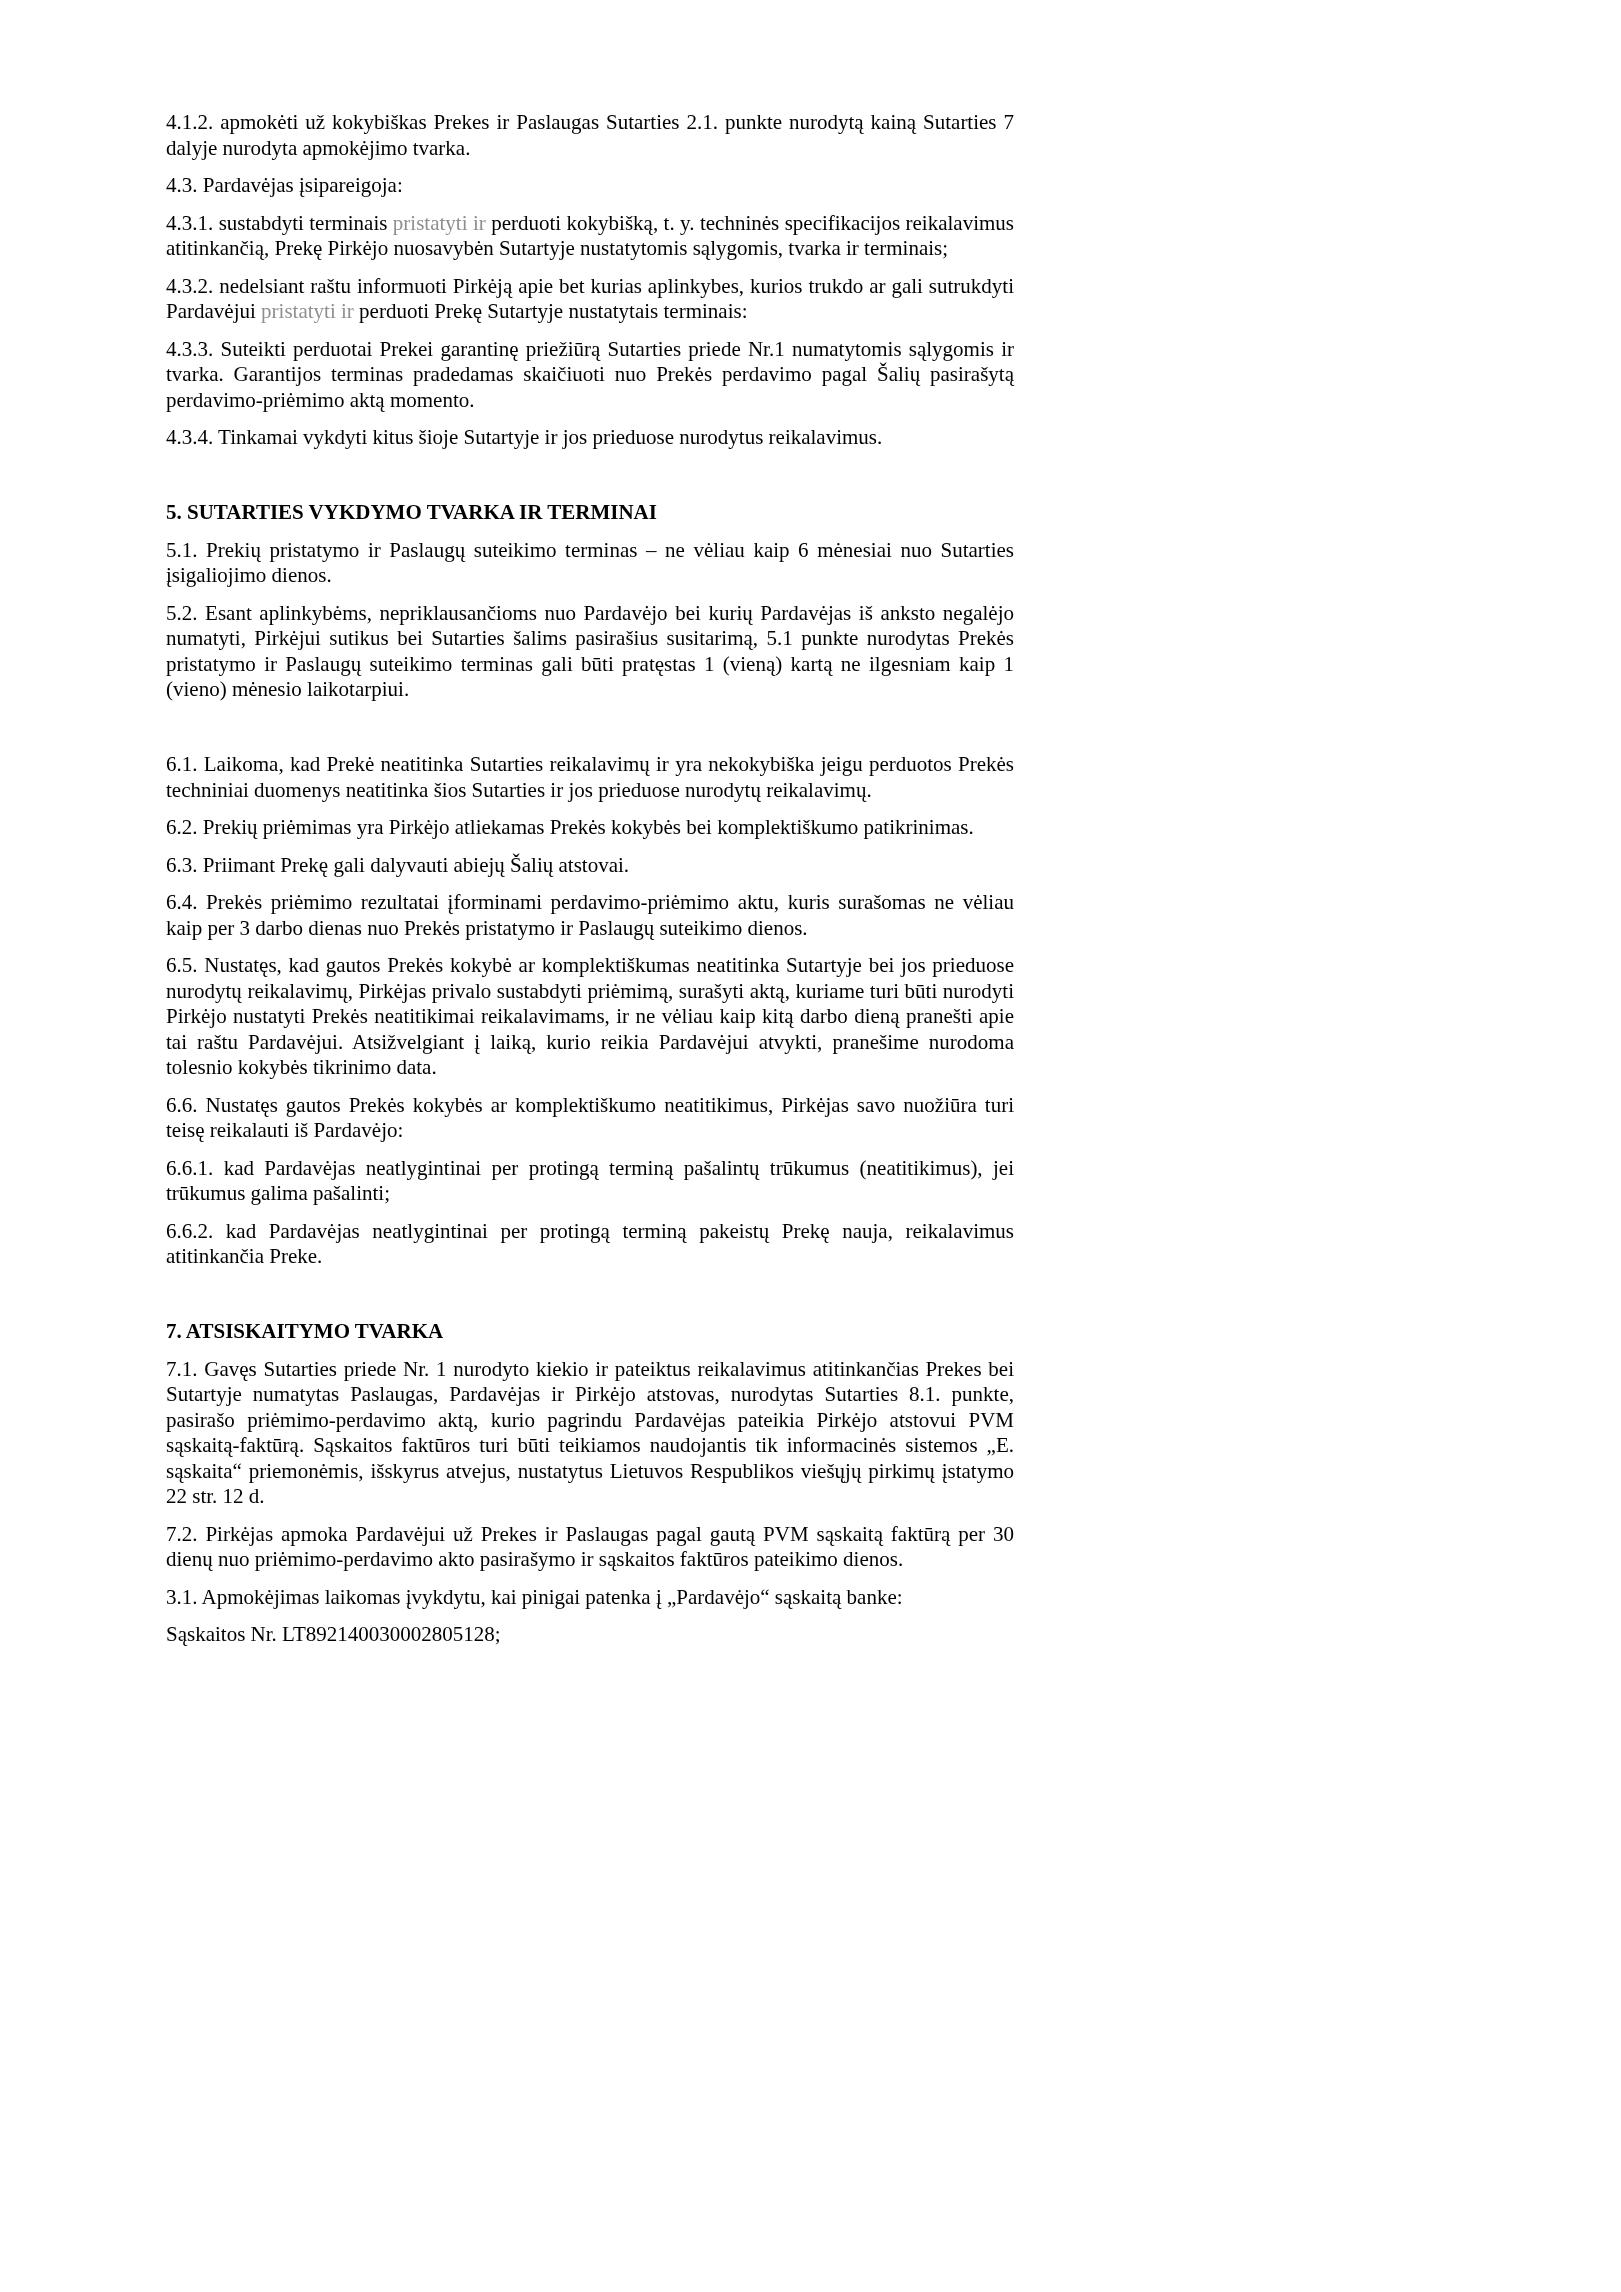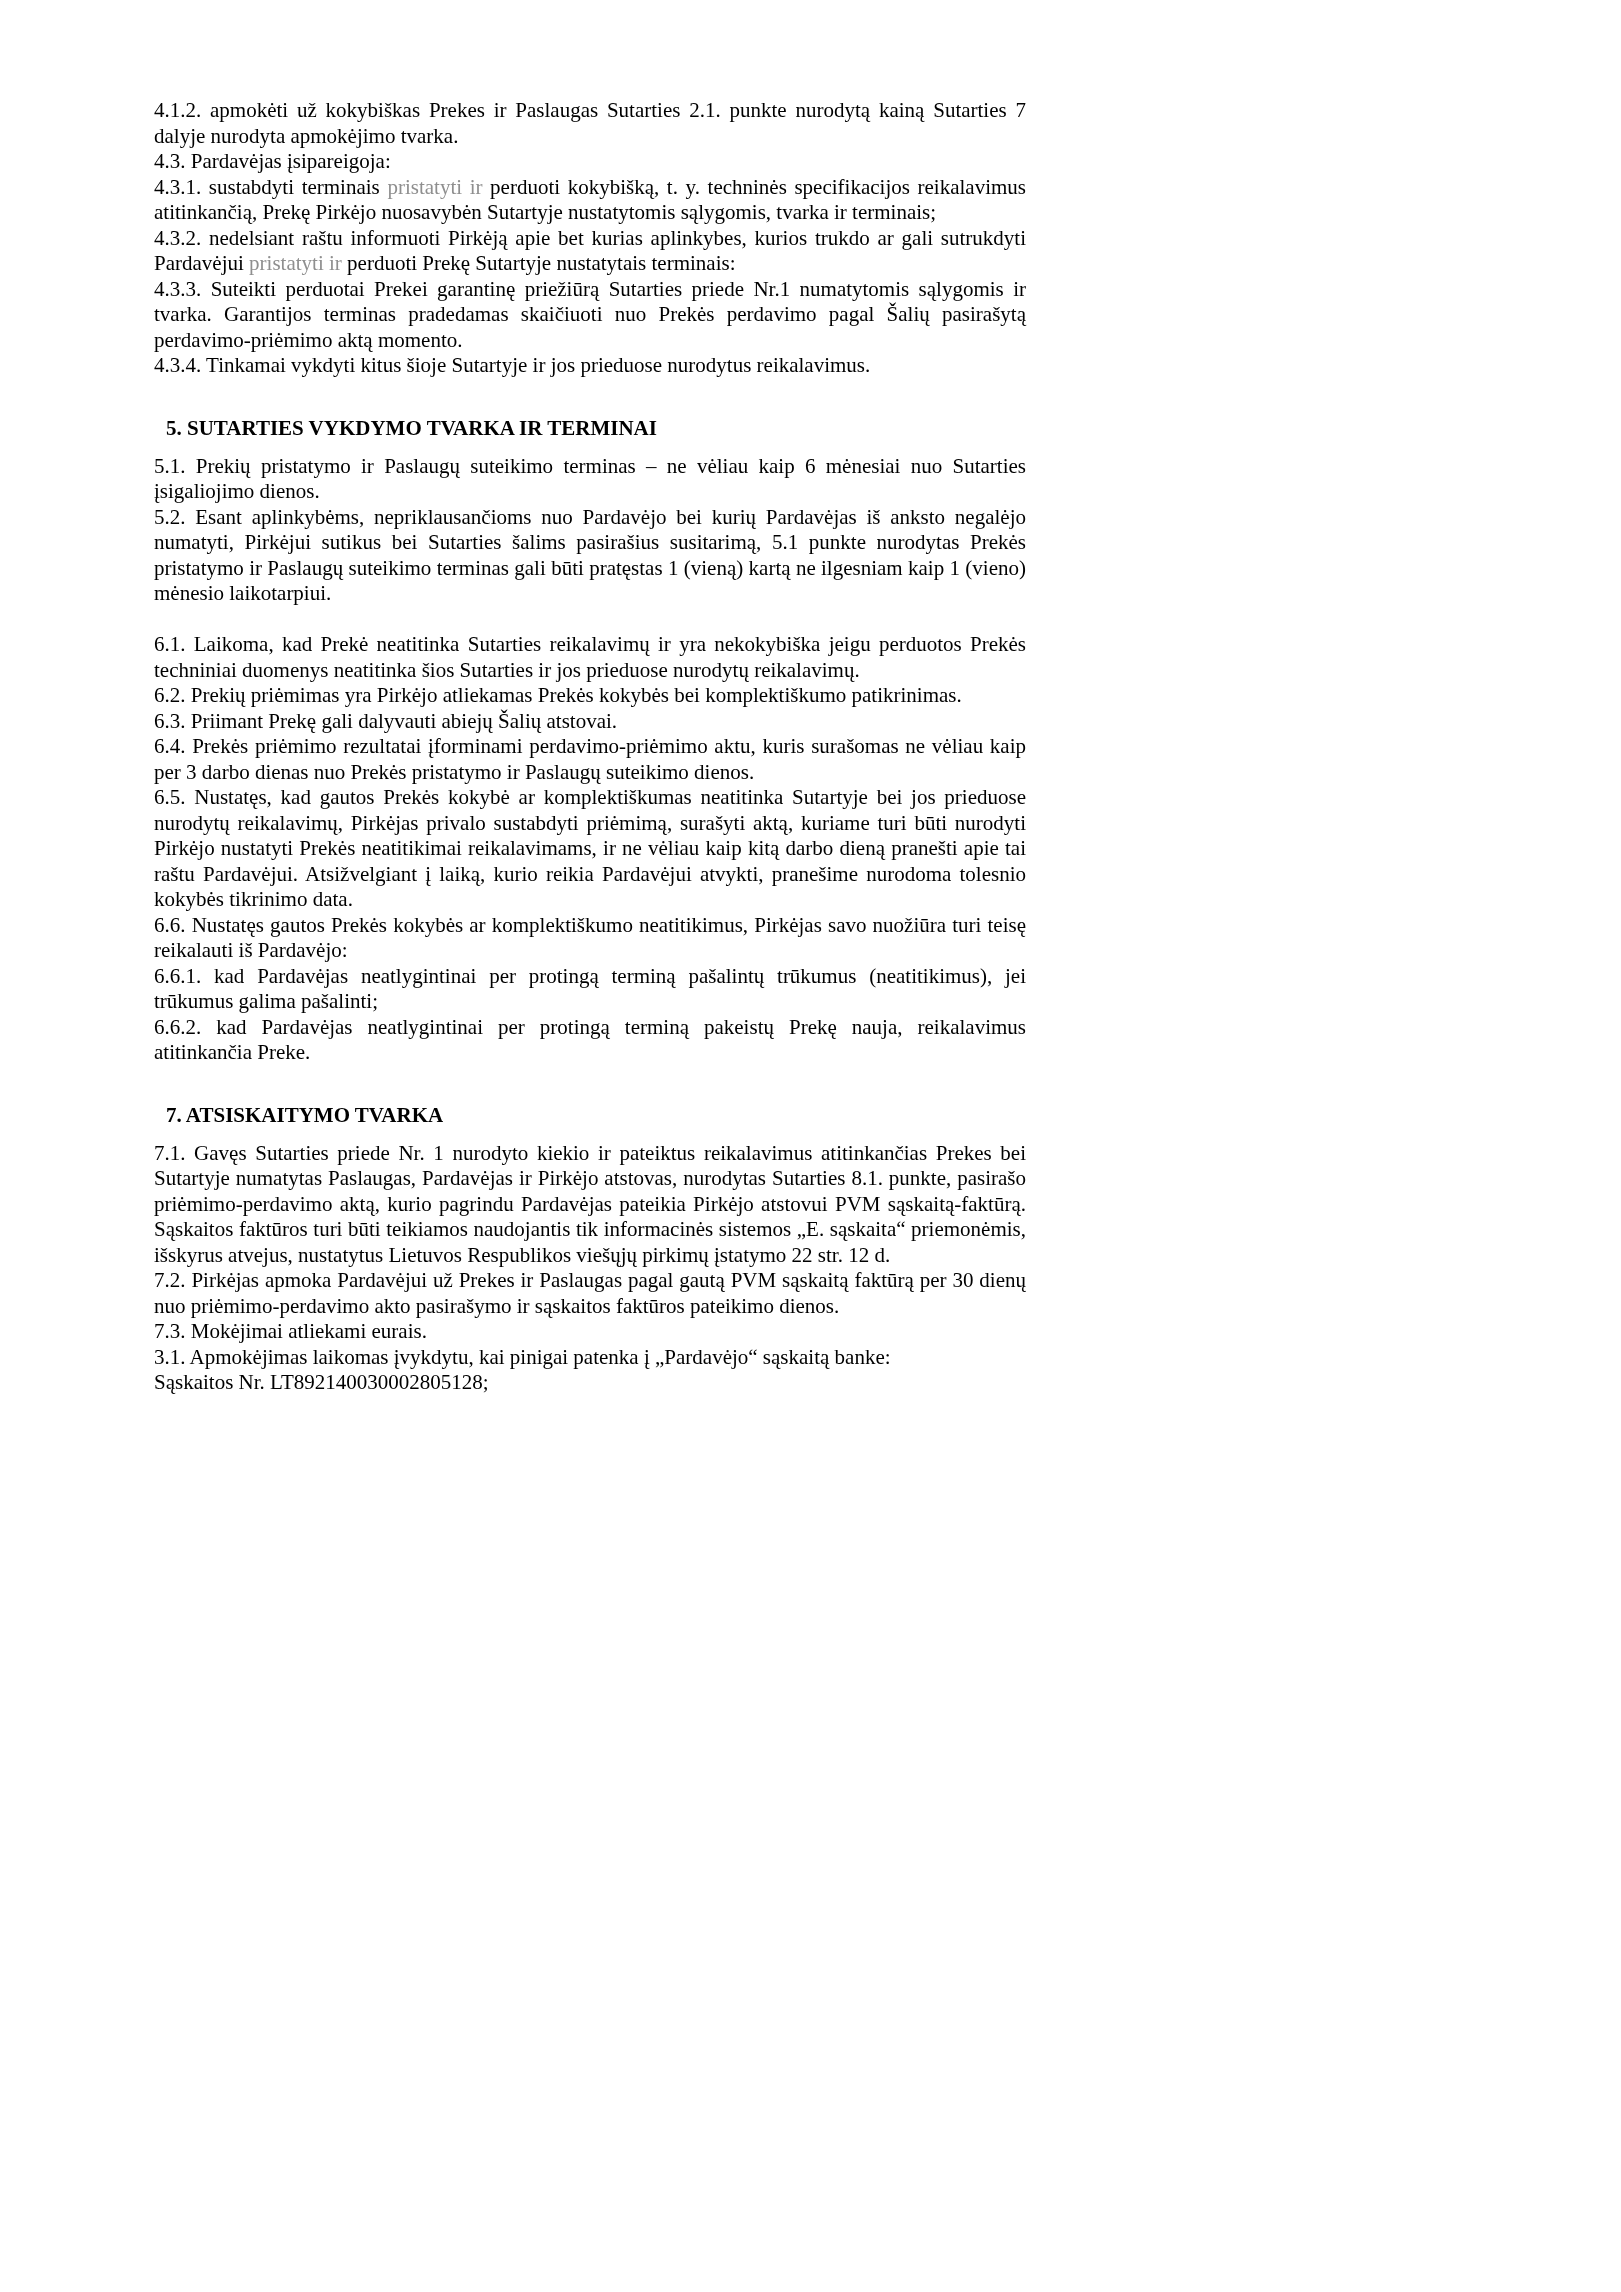--- a/index.html
+++ b/index.html
@@ -24,21 +24,21 @@
   .doc-body {
     position: absolute;
     left: 154px;
     top: 98px;
     width: 872px;
     font-size: 21px;
     line-height: 25.5px;
     text-align: justify;
   }
   .para {
-    margin: 0;
+    margin: 12px;
     padding: 0;
   }
   .heading {
     margin: 12px;
     padding: 0;
     font-weight: bold;
   }
   .spacer {
     height: 25.5px;
   }
@@ -67,18 +67,17 @@
       <p class="para"><span>6.3. Priimant Prekę gali dalyvauti abiejų Šalių atstovai.</span></p>
       <p class="para"><span>6.4. Prekės priėmimo rezultatai įforminami perdavimo-priėmimo aktu, kuris surašomas ne vėliau kaip per 3 darbo dienas nuo Prekės pristatymo ir Paslaugų suteikimo dienos.</span></p>
       <p class="para"><span>6.5. Nustatęs, kad gautos Prekės kokybė ar komplektiškumas neatitinka Sutartyje bei jos prieduose nurodytų reikalavimų, Pirkėjas privalo sustabdyti priėmimą, surašyti aktą, kuriame turi būti nurodyti Pirkėjo nustatyti Prekės neatitikimai reikalavimams, ir ne vėliau kaip kitą darbo dieną pranešti apie tai raštu Pardavėjui. Atsižvelgiant į laiką, kurio reikia Pardavėjui atvykti, pranešime nurodoma tolesnio kokybės tikrinimo data.</span></p>
       <p class="para"><span>6.6. Nustatęs gautos Prekės kokybės ar komplektiškumo neatitikimus, Pirkėjas savo nuožiūra turi teisę reikalauti iš Pardavėjo:</span></p>
       <p class="para"><span>6.6.1. kad Pardavėjas neatlygintinai per protingą terminą pašalintų trūkumus (neatitikimus), jei trūkumus galima pašalinti;</span></p>
       <p class="para"><span>6.6.2. kad Pardavėjas neatlygintinai per protingą terminą pakeistų Prekę nauja, reikalavimus atitinkančia Preke.</span></p>
       <div class="spacer"></div>
       <p class="heading"><span>7. ATSISKAITYMO TVARKA</span></p>
       <p class="para"><span>7.1. Gavęs Sutarties priede Nr. 1 nurodyto kiekio ir pateiktus reikalavimus atitinkančias Prekes bei Sutartyje numatytas Paslaugas, Pardavėjas ir Pirkėjo atstovas, nurodytas  Sutarties 8.1. punkte, pasirašo priėmimo-perdavimo aktą, kurio pagrindu Pardavėjas pateikia Pirkėjo atstovui PVM sąskaitą-faktūrą. Sąskaitos faktūros turi būti teikiamos naudojantis tik informacinės sistemos „E. sąskaita“ priemonėmis, išskyrus atvejus, nustatytus Lietuvos Respublikos viešųjų pirkimų įstatymo 22 str. 12 d.</span></p>
       <p class="para"><span>7.2. Pirkėjas apmoka Pardavėjui už Prekes ir Paslaugas pagal gautą PVM sąskaitą faktūrą per 30 dienų nuo priėmimo-perdavimo akto pasirašymo ir sąskaitos faktūros pateikimo dienos.</span></p>
-      <p class="para"><span>7.3. Mokėjimai atliekami eurais.</span></p>
       <p class="para"><span>3.1. Apmokėjimas laikomas įvykdytu, kai pinigai patenka į „Pardavėjo“ sąskaitą banke:</span></p>
       <p class="para"><span>Sąskaitos Nr. LT892140030002805128;</span></p>
     </div>
 </div>
 
 
 </body></html>

